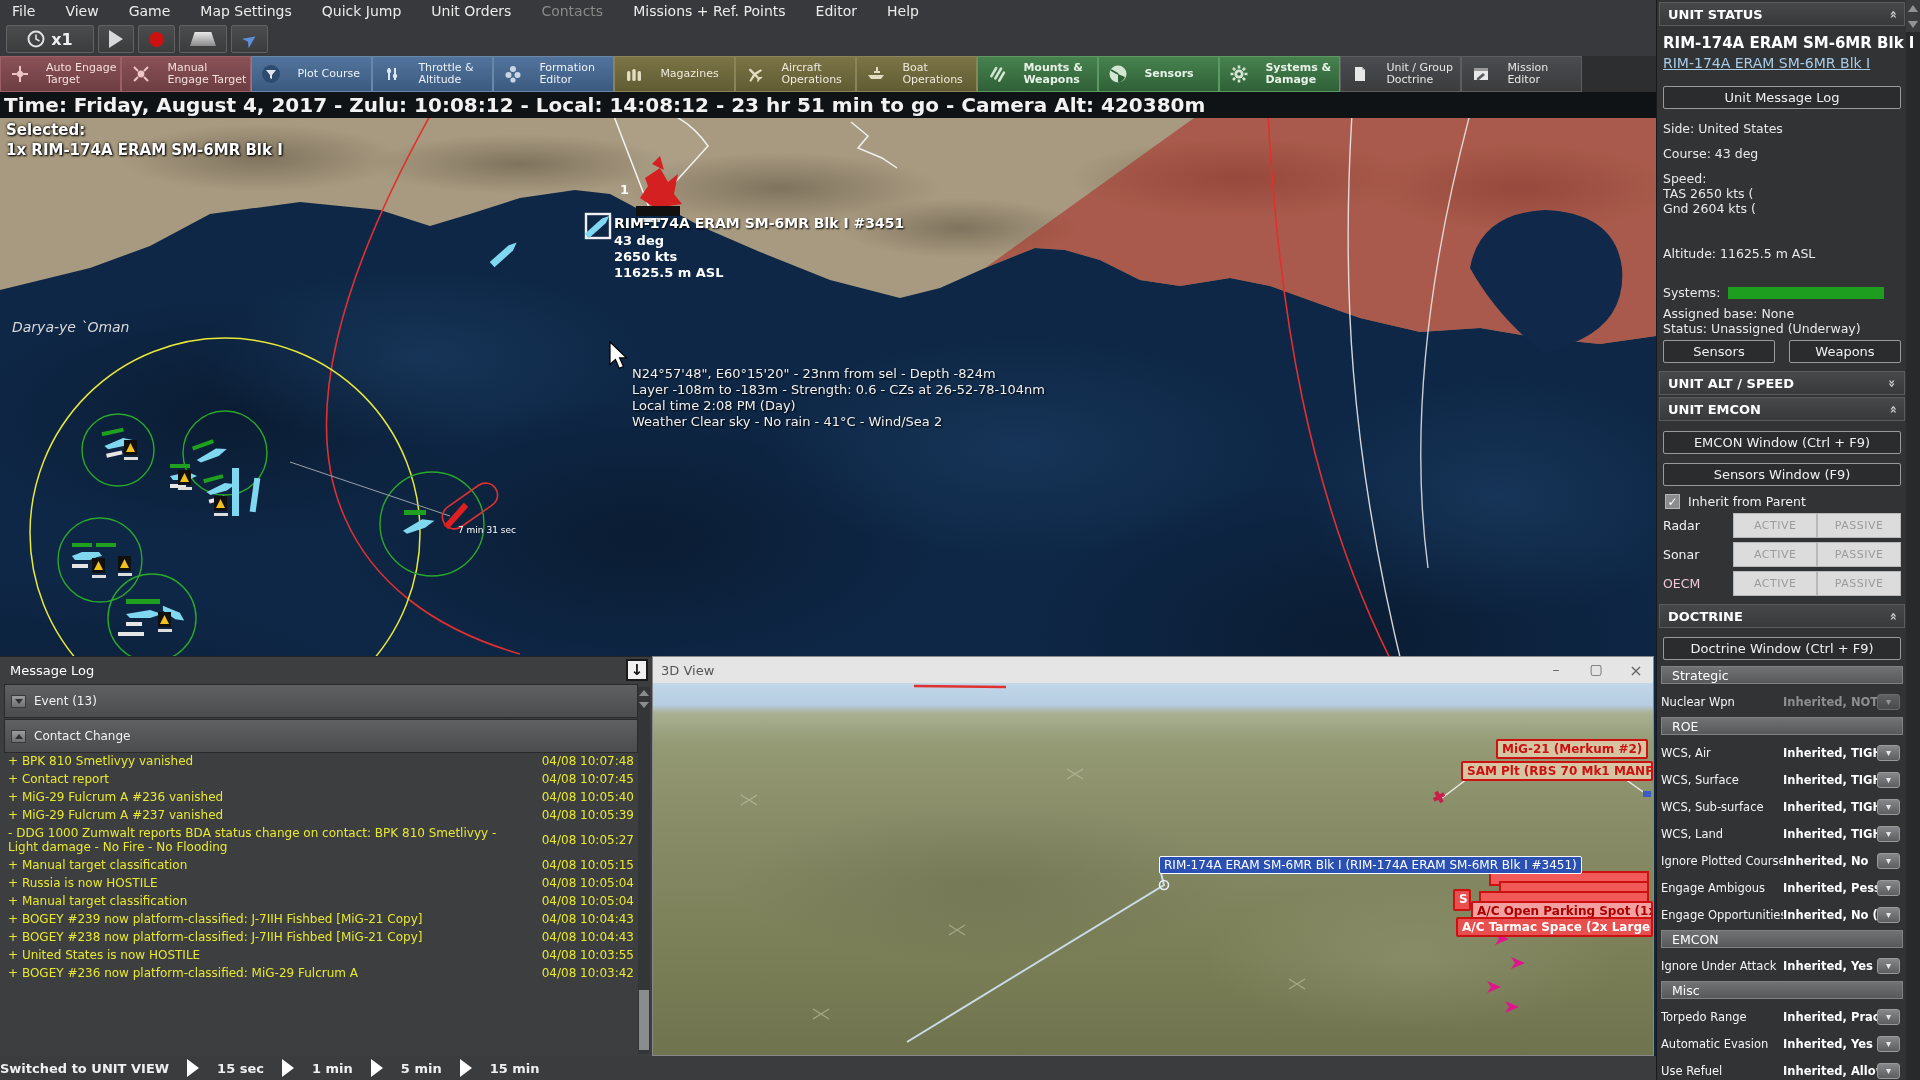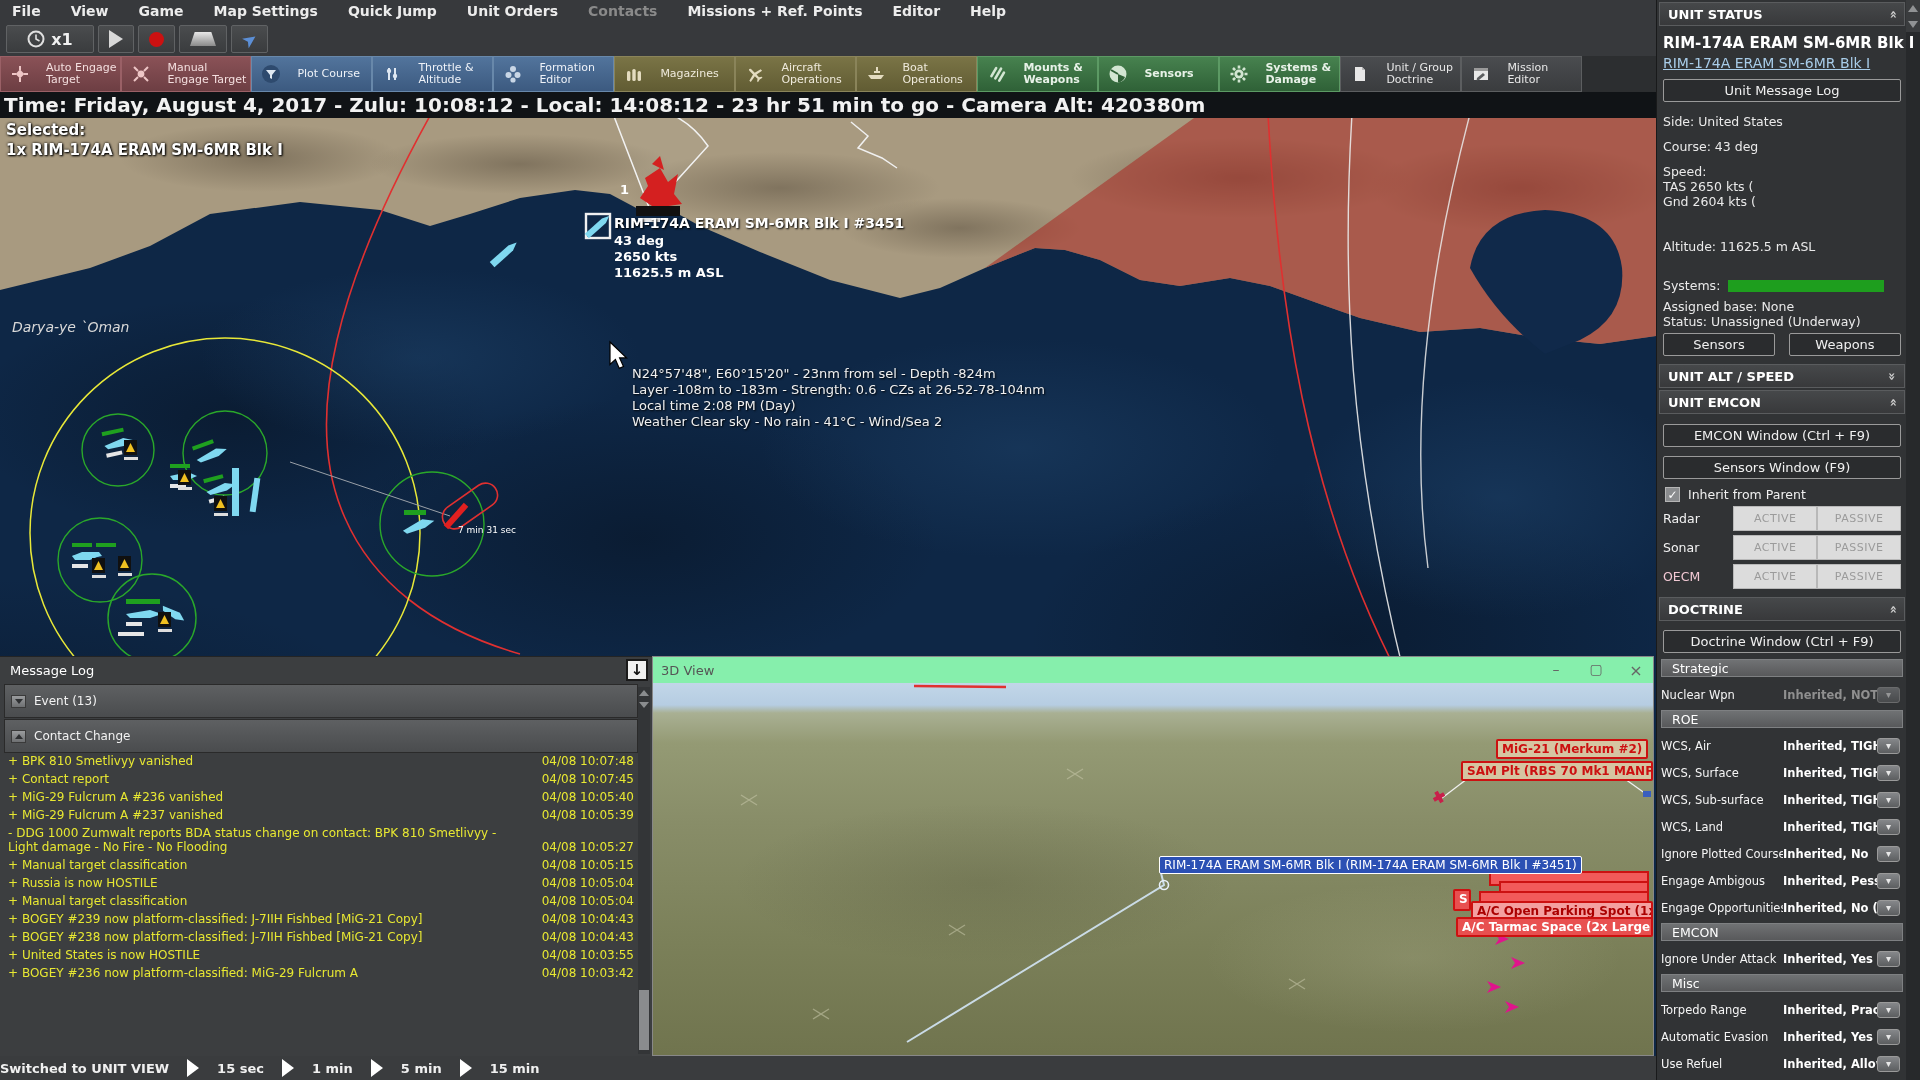--- a/index.html
+++ b/index.html
@@ -3,21 +3,21 @@
 <meta charset="utf-8">
 <style>
   * { margin:0; padding:0; box-sizing:border-box; }
   html,body { width:1920px; height:1080px; overflow:hidden; background:#222; }
   body { font-family:"DejaVu Sans","Liberation Sans",sans-serif; position:relative; color:#e8e8e8; }
   .frame { position:absolute; inset:0; width:1920px; height:1080px; background:#2a2c2e; }
 
   
   .menubar { position:absolute; left:0; top:0; width:1920px; height:22px; background:#37393c;
              display:flex; align-items:center; gap:30px; padding-left:12px; font-size:14px; color:#ececec; }
-  .menubar .mi { cursor:default; white-space:nowrap;font-weight:bold; }
+  .menubar .mi { cursor:default; white-space:nowrap; }
   .menubar .mi.disabled { color:#8a8a8a; }
 
   
   .controlrow { position:absolute; left:0; top:22px; width:1920px; height:34px; background:#37393c;
                 display:flex; align-items:center; gap:4px; padding-left:6px; }
   .cbtn { height:28px; background:linear-gradient(#4a4c4e,#3a3c3e); border:1px solid #606264; border-radius:2px;
           display:flex; align-items:center; justify-content:center; gap:6px; padding:0 10px; }
   .cbtn.speed { width:88px; }
   .cbtn .xs { font-size:16px; font-weight:bold; color:#f0f0f0; }
   .play-tri { width:0; height:0; border-left:14px solid #d8d8d8; border-top:9px solid transparent; border-bottom:9px solid transparent; }
@@ -50,32 +50,32 @@
   .msglog { position:absolute; left:0; top:656px; width:652px; height:400px; background:#3c3e40; border-top:1px solid #232425; }
   .ml-head { height:26px; display:flex; align-items:center; justify-content:space-between; padding:0 4px 0 10px; font-size:13px; color:#fff; }
   .dl-btn { width:22px; height:22px; background:#f0f0f0; border:2px solid #1a1a1a; display:flex; align-items:center; justify-content:center; }
   .dl-btn::after { content:"↓"; color:#111; font-weight:bold; font-size:15px; }
   .ml-group { height:21px; margin:1px 14px 1px 4px; background:linear-gradient(#5e6062,#4a4c4e); border:1px solid #2a2a2a;
               display:flex; align-items:center; gap:8px; padding:16px 6px; font-size:12px; color:#f2f2f2; }
   .grp-btn { width:15px; height:13px; background:linear-gradient(#9a9c9e,#6e7072); border:1px solid #3a3a3a; display:flex; align-items:center; justify-content:center; }
   .grp-btn.down::after { content:""; border-top:5px solid #2e3032; border-left:4px solid transparent; border-right:4px solid transparent; }
   .grp-btn.up::after { content:""; border-bottom:5px solid #2e3032; border-left:4px solid transparent; border-right:4px solid transparent; }
   .ml-list { position:absolute; left:4px; top:95px; right:16px; bottom:2px; overflow:hidden; }
-  .mrow { display:flex; justify-content:space-between; align-items:flex-end; padding:2px 2px 2px 4px; font-size:12px; color:#e8e832; }
+  .mrow { display:flex; justify-content:space-between; align-items:center; padding:2px 2px 2px 4px; font-size:12px; color:#e8e832; }
   .mrow .mtext { max-width:490px; }
   .mrow .mtime { white-space:nowrap; padding-left:6px; }
   .ml-scroll { position:absolute; right:2px; top:30px; bottom:2px; width:12px; background:#333537; }
   .ml-scroll .sa { height:12px; display:flex; align-items:center; justify-content:center; }
   .sa.up::after { content:""; border-bottom:6px solid #8a8c8e; border-left:5px solid transparent; border-right:5px solid transparent; }
   .sa.dn::after { content:""; border-top:6px solid #8a8c8e; border-left:5px solid transparent; border-right:5px solid transparent; }
   .ml-thumb { position:absolute; bottom:4px; left:1px; width:10px; height:60px; background:#8a8c8e; }
 
   
   .v3d { position:absolute; left:652px; top:656px; width:1002px; height:400px; border:1px solid #888; background:#fff; }
-  .v3d-title { height:26px; background:#86efac; display:flex; align-items:center; justify-content:space-between; padding:0 8px; }
+  .v3d-title { height:26px; background:#e5e5e5; display:flex; align-items:center; justify-content:space-between; padding:0 8px; }
   .v3d-title .t { font-size:13px; color:#555; }
   .winbtns { display:flex; gap:22px; color:#666; font-size:14px; }
   .wb { width:18px; text-align:center; }
   .wb.min::after { content:"–"; } .wb.max::after { content:"▢"; } .wb.cls::after { content:"×"; font-size:16px; }
   .v3d-content { position:relative; width:1000px; height:372px; overflow:hidden;
     background:linear-gradient(#c2d6e8 0px,#b6cde2 22px,#a9b093 30px,#949a74 60px,#888d68 140px,#7b8059 260px,#70744e 372px); }
   .blotch1 { position:absolute; left:80px; top:120px; width:500px; height:160px; border-radius:50%;
              background:radial-gradient(closest-side, rgba(60,60,40,.18), transparent); }
   .blotch2 { position:absolute; left:550px; top:200px; width:420px; height:150px; border-radius:50%;
              background:radial-gradient(closest-side, rgba(220,220,190,.15), transparent); }
@@ -98,21 +98,21 @@
   .rail-btn { width:14px; height:16px; background:#3a3c3e; display:flex; align-items:center; justify-content:center; }
   .rail-btn.up::after { content:""; border-bottom:7px solid #909294; border-left:5px solid transparent; border-right:5px solid transparent; }
   .rail-btn.dn::after { content:""; border-top:7px solid #909294; border-left:5px solid transparent; border-right:5px solid transparent; }
   .sb-sec { margin:2px 0 0 0; height:24px; background:linear-gradient(#46484a,#38393b); border:1px solid #5a5c5e;
             display:flex; align-items:center; justify-content:space-between; padding:0 8px; font-size:13px; font-weight:bold; color:#fff; }
   .chev { display:inline-block; font-size:13px; color:#cfcfcf; }
   .chev.up { transform:rotate(-90deg); } .chev.down { transform:rotate(90deg); }
   .chev::after { content:"»"; }
   .sb-name { margin:8px 4px 0; font-size:15px; font-weight:bold; color:#fff; white-space:nowrap; }
   .sb-link { margin:3px 4px 0; font-size:14px; color:#a8cce8; text-decoration:underline; white-space:nowrap; }
-  .sb-btn { margin:8px 4px 0; height:23px; background:#2a2c2e; border:1px solid #9a9a9a; border-radius:2px;
+  .sb-btn { margin:15px 4px 0; height:23px; background:#2a2c2e; border:1px solid #9a9a9a; border-radius:2px;
             display:flex; align-items:center; justify-content:center; font-size:13px; color:#f0f0f0; }
   .sb-line { margin:0 4px; font-size:12.5px; color:#eaeaea; white-space:nowrap; }
   .sysrow { display:flex; align-items:center; margin:24px 4px 0; gap:8px; }
   .sysbar { width:156px; height:12px; background:#1e9e1e; }
   .btnpair { display:flex; justify-content:space-between; margin:4px 4px 0; }
   .btnpair .sb-btn { margin:0; width:112px; }
   .ckrow { display:flex; align-items:center; gap:8px; margin:8px 6px 0; font-size:12.5px; color:#f0f0f0; }
   .ckbox { width:15px; height:15px; background:#8a8c8e; border:1px solid #b5b5b5; display:flex; align-items:center; justify-content:center; }
   .ckbox::after { content:"✓"; color:#fff; font-size:12px; }
   .emrow { display:flex; align-items:center; margin:4px 4px 0; }

